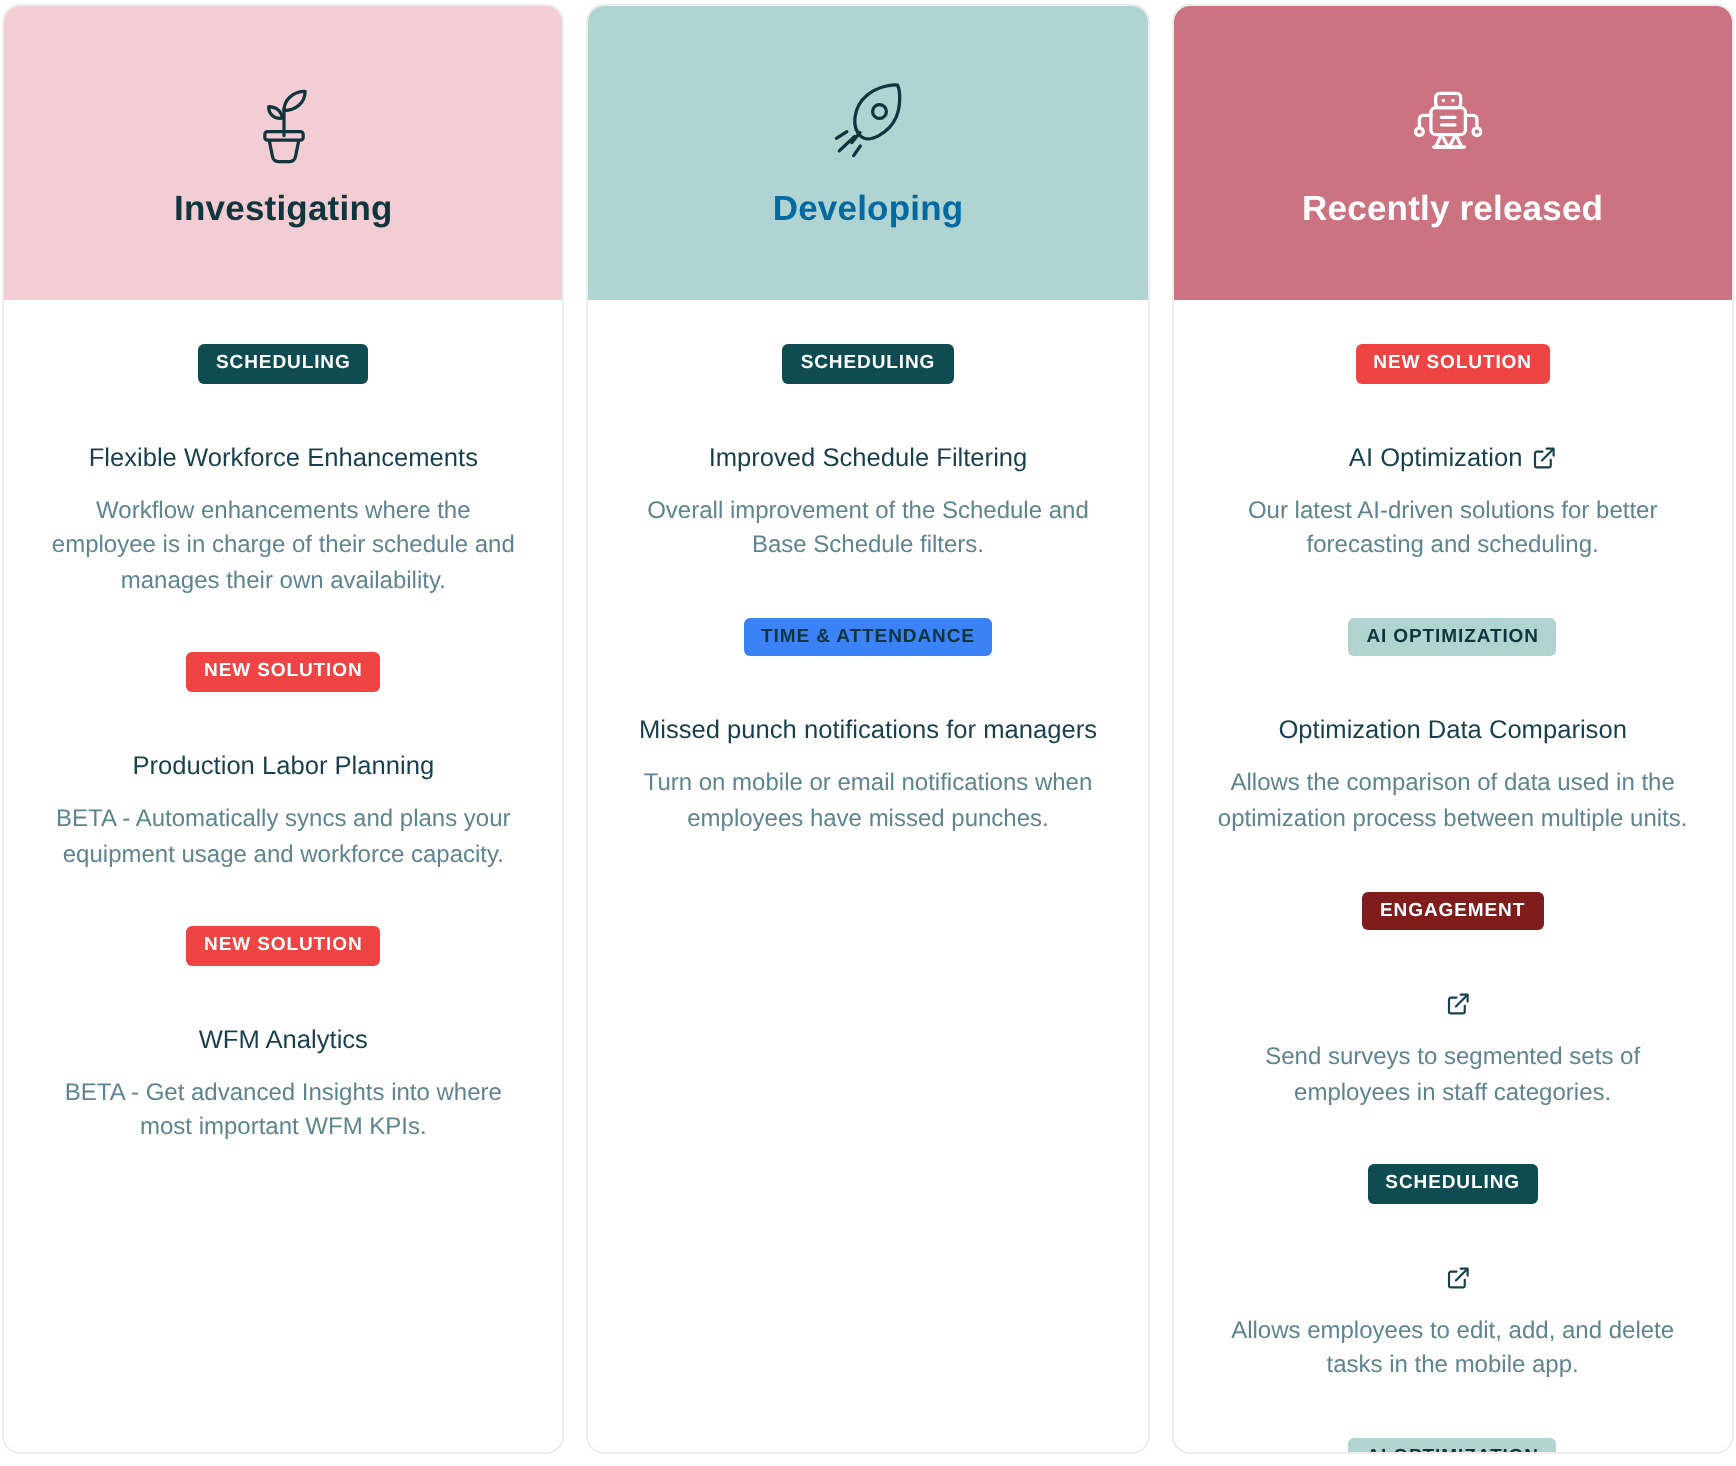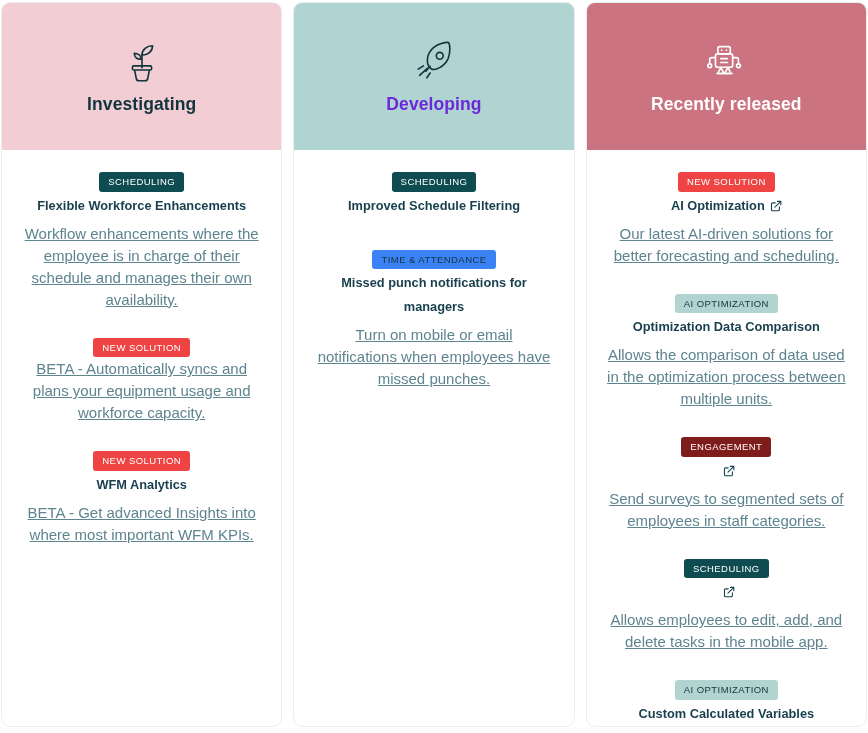--- a/index.html
+++ b/index.html
@@ -69,38 +69,38 @@
     flex-direction: column;
     align-items: center;
     text-align: center;
     padding-bottom: 27px;
   }
   .feature-card:last-child { padding-bottom: 0; }
 
   .badge {
     display: inline-block;
     font-size: 9.5px;
-    font-weight: 400;
+    font-weight: 700;
     letter-spacing: 0.45px;
     padding: 5px 9px 5px 9px;
     border-radius: 3px;
     line-height: 1;
-    margin-bottom: 1px;
+    margin-bottom: 25px;
     white-space: nowrap;
   }
 
   .badge.scheduling     { background: #0e4c52; color: #ffffff; }
   .badge.new-solution   { background: #ef4444; color: #ffffff; }
   .badge.time-attend    { background: #3b82f6; color: #10353c; }
   .badge.ai-optim       { background: #b2d4d0; color: #10353c; }
   .badge.engagement     { background: #7f1d1d; color: #ffffff; }
 
   .card-title {
     font-size: 12.8px;
-    font-weight: 700;
+    font-weight: 400;
     color: #173f4d;
     line-height: 1.45;
     margin-bottom: 6px;
     display: inline;
   }
 
   .title-row {
     margin-bottom: 6px;
     line-height: 1.5;
     padding: 0 4px;
@@ -108,25 +108,24 @@
 
   .ext-link-icon {
     display: inline-block;
     vertical-align: -2px;
     margin-left: 5px;
     width: 12px;
     height: 12px;
   }
 
   .card-desc {
-    font-size: 15px;
+    font-size: 12px;
     color: #5e8490;
     line-height: 1.47;
     padding: 0 6px;
-    text-decoration: underline;
   }
 </style>
 </head>
 <body>
 
 <div class="board">
     <div class="column">
       <div class="col-header" style="background: rgb(242, 205, 212); color: rgb(16, 53, 60);">
         <span>
           <svg class="hdr-icon" viewBox="0 0 48 48" fill="none" stroke="#10353c" stroke-width="1.7" stroke-linecap="round" stroke-linejoin="round">
@@ -140,47 +139,49 @@
         <div class="hdr-title">Investigating</div>
       </div>
       <div class="col-body">
         <div class="feature-card">
           <span class="badge scheduling">SCHEDULING</span>
           <div class="title-row"><span class="card-title">Flexible Workforce Enhancements</span></div>
           <div class="card-desc">Workflow enhancements where the employee is in charge of their schedule and manages their own availability.</div>
         </div>
         <div class="feature-card">
           <span class="badge new-solution">NEW SOLUTION</span>
+          <div class="title-row"><span class="card-title">Production Labor Planning</span></div>
           <div class="card-desc">BETA - Automatically syncs and plans your equipment usage and workforce capacity.</div>
         </div>
         <div class="feature-card">
           <span class="badge new-solution">NEW SOLUTION</span>
           <div class="title-row"><span class="card-title">WFM Analytics</span></div>
           <div class="card-desc">BETA - Get advanced Insights into where most important WFM KPIs.</div>
         </div>
       </div>
     </div>
     <div class="column">
-      <div class="col-header" style="background: rgb(176, 212, 210); color: #6d28d9;">
+      <div class="col-header" style="background: rgb(176, 212, 210); color: #0369a1;">
         <span>
           <svg class="hdr-icon" viewBox="0 0 48 48" fill="none" stroke="#10353c" stroke-width="1.7" stroke-linecap="round" stroke-linejoin="round">
             <path d="M19.5 30.5 C14 25, 17 14, 25 9 C31 5.4, 39 5, 41.5 6 C42.5 8.5, 42 16.5, 38.5 22.5 C33.5 30.5, 23 33.5, 19.5 30.5 Z" transform="rotate(-8 24 20)"></path>
             <circle cx="30" cy="17.5" r="3.6"></circle>
             <path d="M19.8 28.5 l-4.3 5.2"></path>
             <path d="M9 38 L17 30.5"></path>
             <path d="M7.5 31.5 L13 28"></path>
             <path d="M16.5 40.5 L20 35.5"></path>
           </svg>
         </span>
         <div class="hdr-title">Developing</div>
       </div>
       <div class="col-body">
         <div class="feature-card">
           <span class="badge scheduling">SCHEDULING</span>
           <div class="title-row"><span class="card-title">Improved Schedule Filtering</span></div>
+          <div class="card-desc">Overall improvement of the Schedule and Base Schedule filters.</div>
         </div>
         <div class="feature-card">
           <span class="badge time-attend">TIME &amp; ATTENDANCE</span>
           <div class="title-row"><span class="card-title">Missed punch notifications for managers</span></div>
           <div class="card-desc">Turn on mobile or email notifications when employees have missed punches.</div>
         </div>
       </div>
     </div>
     <div class="column">
       <div class="col-header" style="background: rgb(203, 115, 128); color: rgb(255, 255, 255); text-align: right;">

